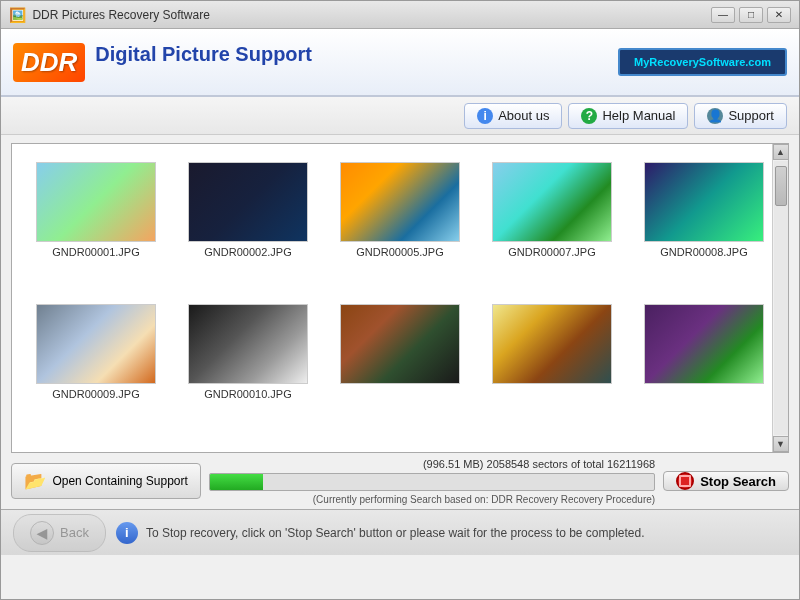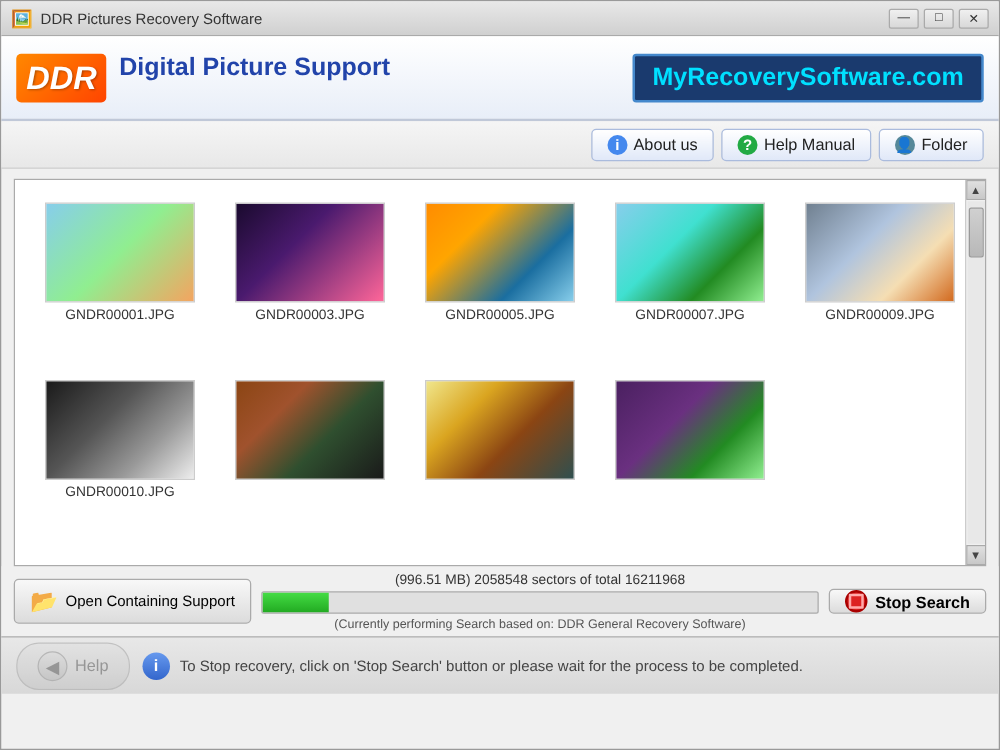--- a/index.html
+++ b/index.html
@@ -73,21 +73,21 @@
       text-shadow: 1px 1px 2px rgba(0,0,0,0.3);
     }
     #app-title {
       font-size: 20px;
       font-weight: 600;
       color: #2244aa;
     }
     #website-badge {
       background: #1a3a6e;
       color: #00e0ff;
-      font-size: 20px;
+      font-size: 11px;
       font-weight: bold;
       padding: 6px 14px;
       border: 2px solid #4488cc;
       border-radius: 3px;
     }
     
     #nav-buttons {
       background: linear-gradient(to bottom, #f5f5f5, #e8e8e8);
       height: 38px;
       display: flex;
@@ -193,21 +193,21 @@
       border-radius: 4px;
       padding: 6px 12px;
       font-size: 12px;
       cursor: pointer;
       white-space: nowrap;
     }
     #progress-section {
       flex: 1;
       display: flex;
       flex-direction: column;
-      align-items: center;
+      align-items: flex-end;
       gap: 3px;
     }
     #progress-info {
       font-size: 11px;
       color: #333;
     }
     #progress-bar-bg {
       width: 100%;
       height: 18px;
       background: #e0e0e0;
@@ -362,42 +362,46 @@
   <button class="nav-btn">
     <span class="nav-icon info">i</span>
     <span>About us</span>
   </button>
   <button class="nav-btn">
     <span class="nav-icon help">?</span>
     <span>Help Manual</span>
   </button>
   <button class="nav-btn">
     <span class="nav-icon support">👤</span>
-    <span>Folder</span>
+    <span>Support</span>
   </button>
 </div>
 
 <div id="main-area">
   <div id="photo-grid">
 
   <div class="photo-item">
         <div class="thumb-img t1"></div>
         <div class="photo-label">GNDR00001.JPG</div>
       </div>
       <div class="photo-item">
-        <div class="thumb-img t3"></div>
-        <div class="photo-label">GNDR00003.JPG</div>
+        <div class="thumb-img t2"></div>
+        <div class="photo-label">GNDR00002.JPG</div>
       </div>
       <div class="photo-item">
         <div class="thumb-img t5"></div>
         <div class="photo-label">GNDR00005.JPG</div>
       </div>
       <div class="photo-item">
         <div class="thumb-img t7"></div>
         <div class="photo-label">GNDR00007.JPG</div>
+      </div>
+      <div class="photo-item">
+        <div class="thumb-img t8"></div>
+        <div class="photo-label">GNDR00008.JPG</div>
       </div>
       <div class="photo-item">
         <div class="thumb-img t9"></div>
         <div class="photo-label">GNDR00009.JPG</div>
       </div>
       <div class="photo-item">
         <div class="thumb-img t10"></div>
         <div class="photo-label">GNDR00010.JPG</div>
       </div>
       <div class="photo-item">
@@ -422,30 +426,30 @@
 <div id="bottom-controls">
   <button id="open-folder-btn">
     <span style="font-size:18px;">📂</span>
     <span>Open Containing Support</span>
   </button>
   <div id="progress-section">
     <div id="progress-info">(996.51 MB)  2058548  sectors  of  total  16211968</div>
     <div id="progress-bar-bg">
       <div id="progress-bar-fill" style="width: 12%;"></div>
     </div>
-    <div id="progress-status">(Currently performing Search based on:  DDR General Recovery Software)</div>
+    <div id="progress-status">(Currently performing Search based on:  DDR Recovery Recovery Procedure)</div>
   </div>
   <button id="stop-search-btn">
     <div class="stop-icon"></div>
     <span>Stop Search</span>
   </button>
 </div>
 
 <div id="footer-nav">
   <button class="nav-arrow-btn disabled">
     <div class="arrow-circle">◀</div>
-    <span>Help</span>
+    <span>Back</span>
   </button>
   <div id="footer-message">
     <div class="info-circle">i</div>
     <span>To Stop recovery, click on 'Stop Search' button or please wait for the process to be completed.</span>
   </div>
 </div>
 
 </body></html>

